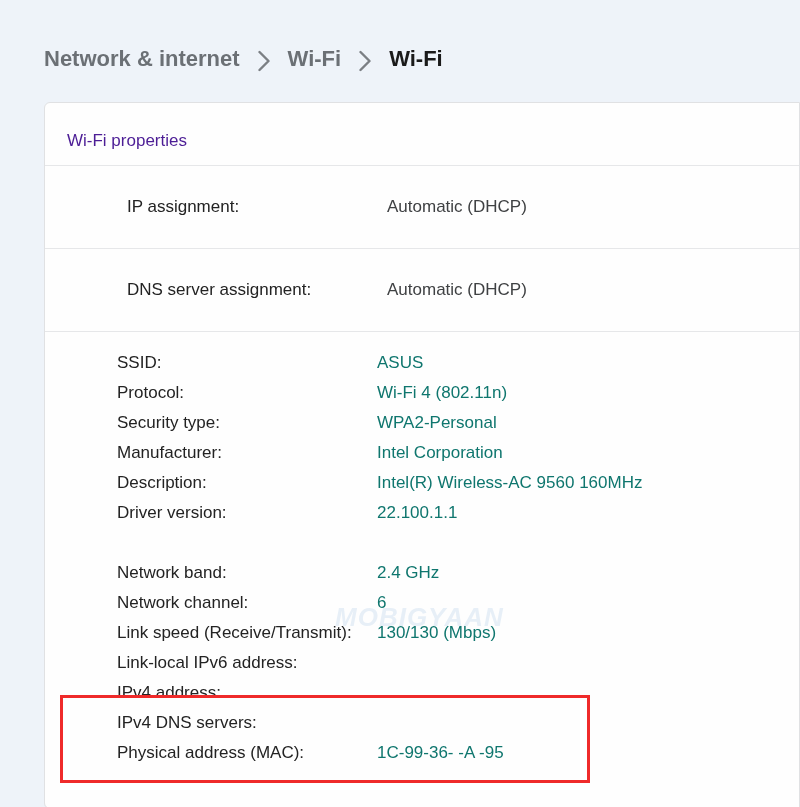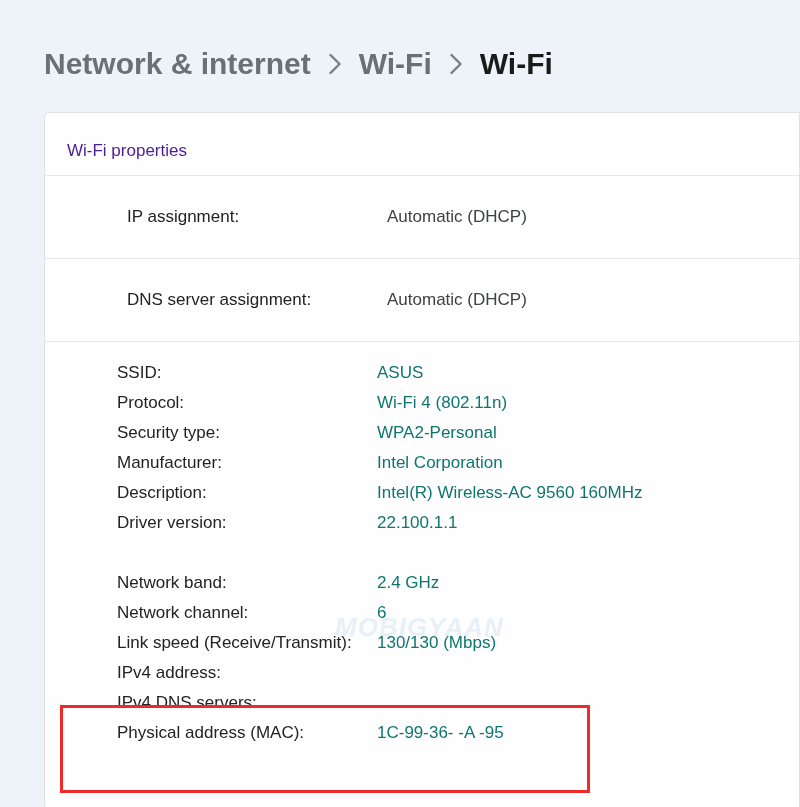--- a/index.html
+++ b/index.html
@@ -13,23 +13,23 @@
     overflow: hidden;
   }
 
   .page {
     box-sizing: border-box;
     padding: 46px 0 0 44px;
   }
 
   .breadcrumb {
     display: flex;
-    align-items: center;
+    align-items: flex-end;
     gap: 16px;
-    font-size: 30px;
+    font-size: 22px;
     line-height: 1.2;
     font-weight: 600;
     color: #6b7075;
     margin-bottom: 30px;
     white-space: nowrap;
   }
   .breadcrumb .crumb {
     cursor: pointer;
   }
   .breadcrumb .chev {
@@ -206,20 +206,24 @@
         </div>
       <div class="detail-line">
           <div class="label">Network channel:</div>
           <div class="value">6</div>
         </div>
       <div class="detail-line">
           <div class="label">Link speed (Receive/Transmit):</div>
           <div class="value">130/130 (Mbps)</div>
         </div>
       <div class="detail-line">
+          <div class="label">Link-local IPv6 address:</div>
+          <div class="value"></div>
+        </div>
+      <div class="detail-line">
           <div class="label">IPv4 address:</div>
           <div class="value"></div>
         </div>
       <div class="detail-line">
           <div class="label">IPv4 DNS servers:</div>
           <div class="value"></div>
         </div>
       <div class="detail-line">
           <div class="label">Physical address (MAC):</div>
           <div class="value">1C-99-36-   -A   -95</div>

